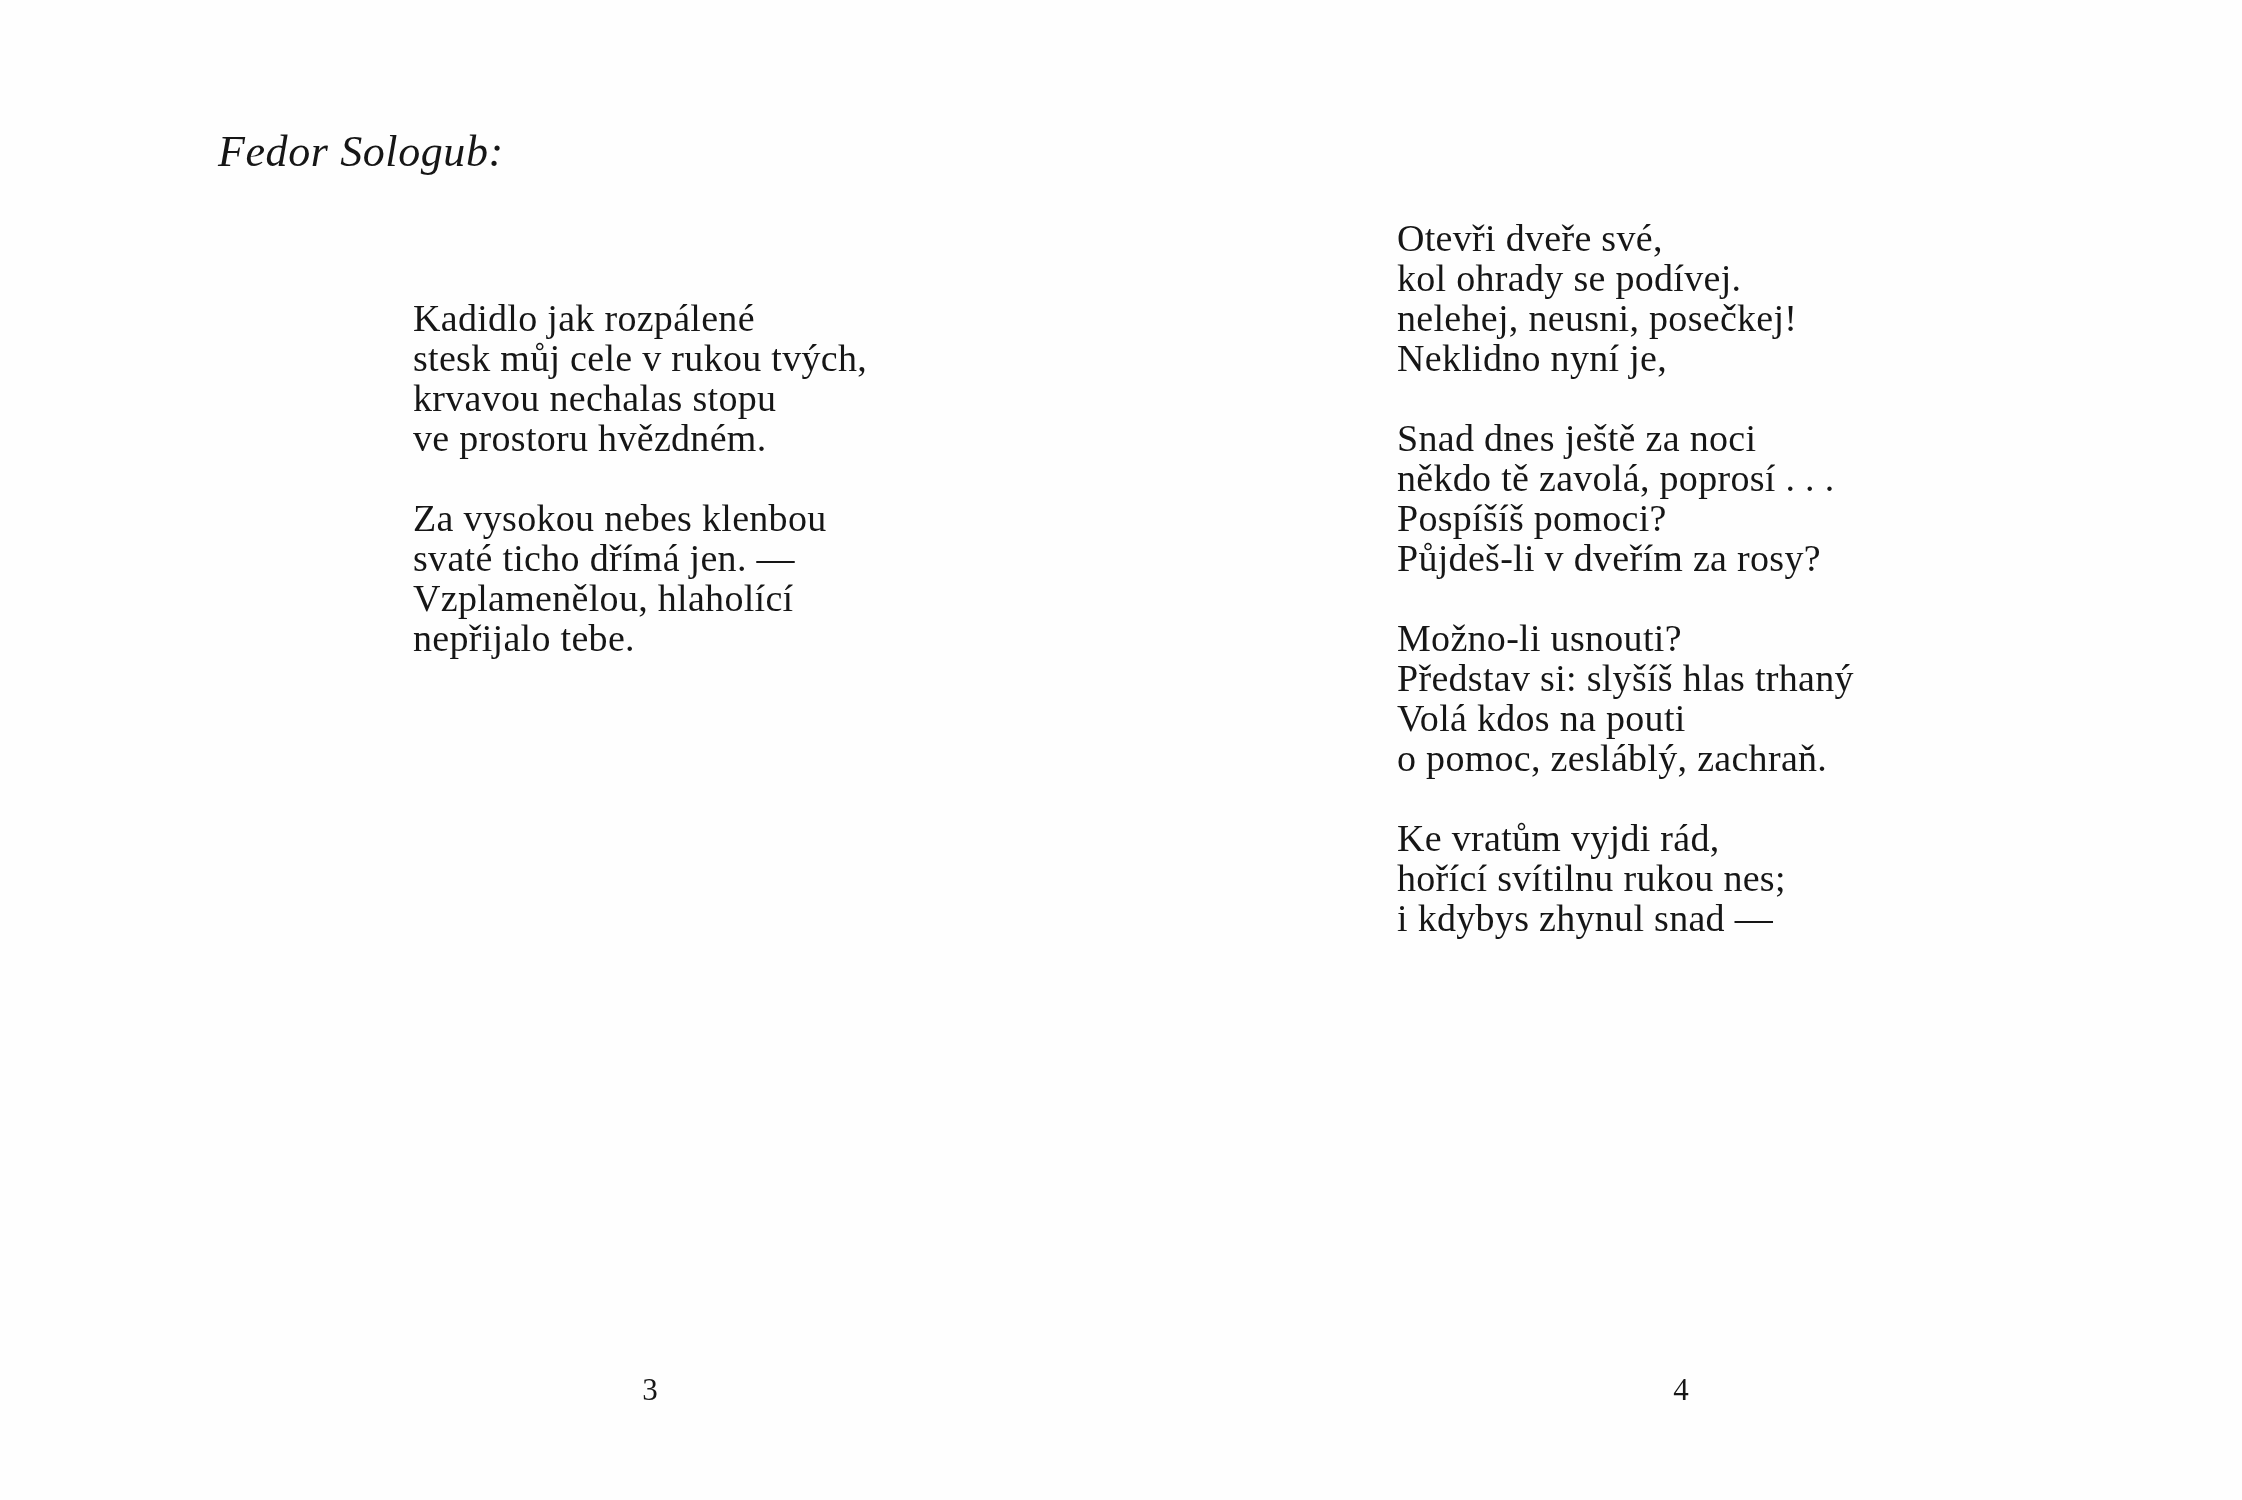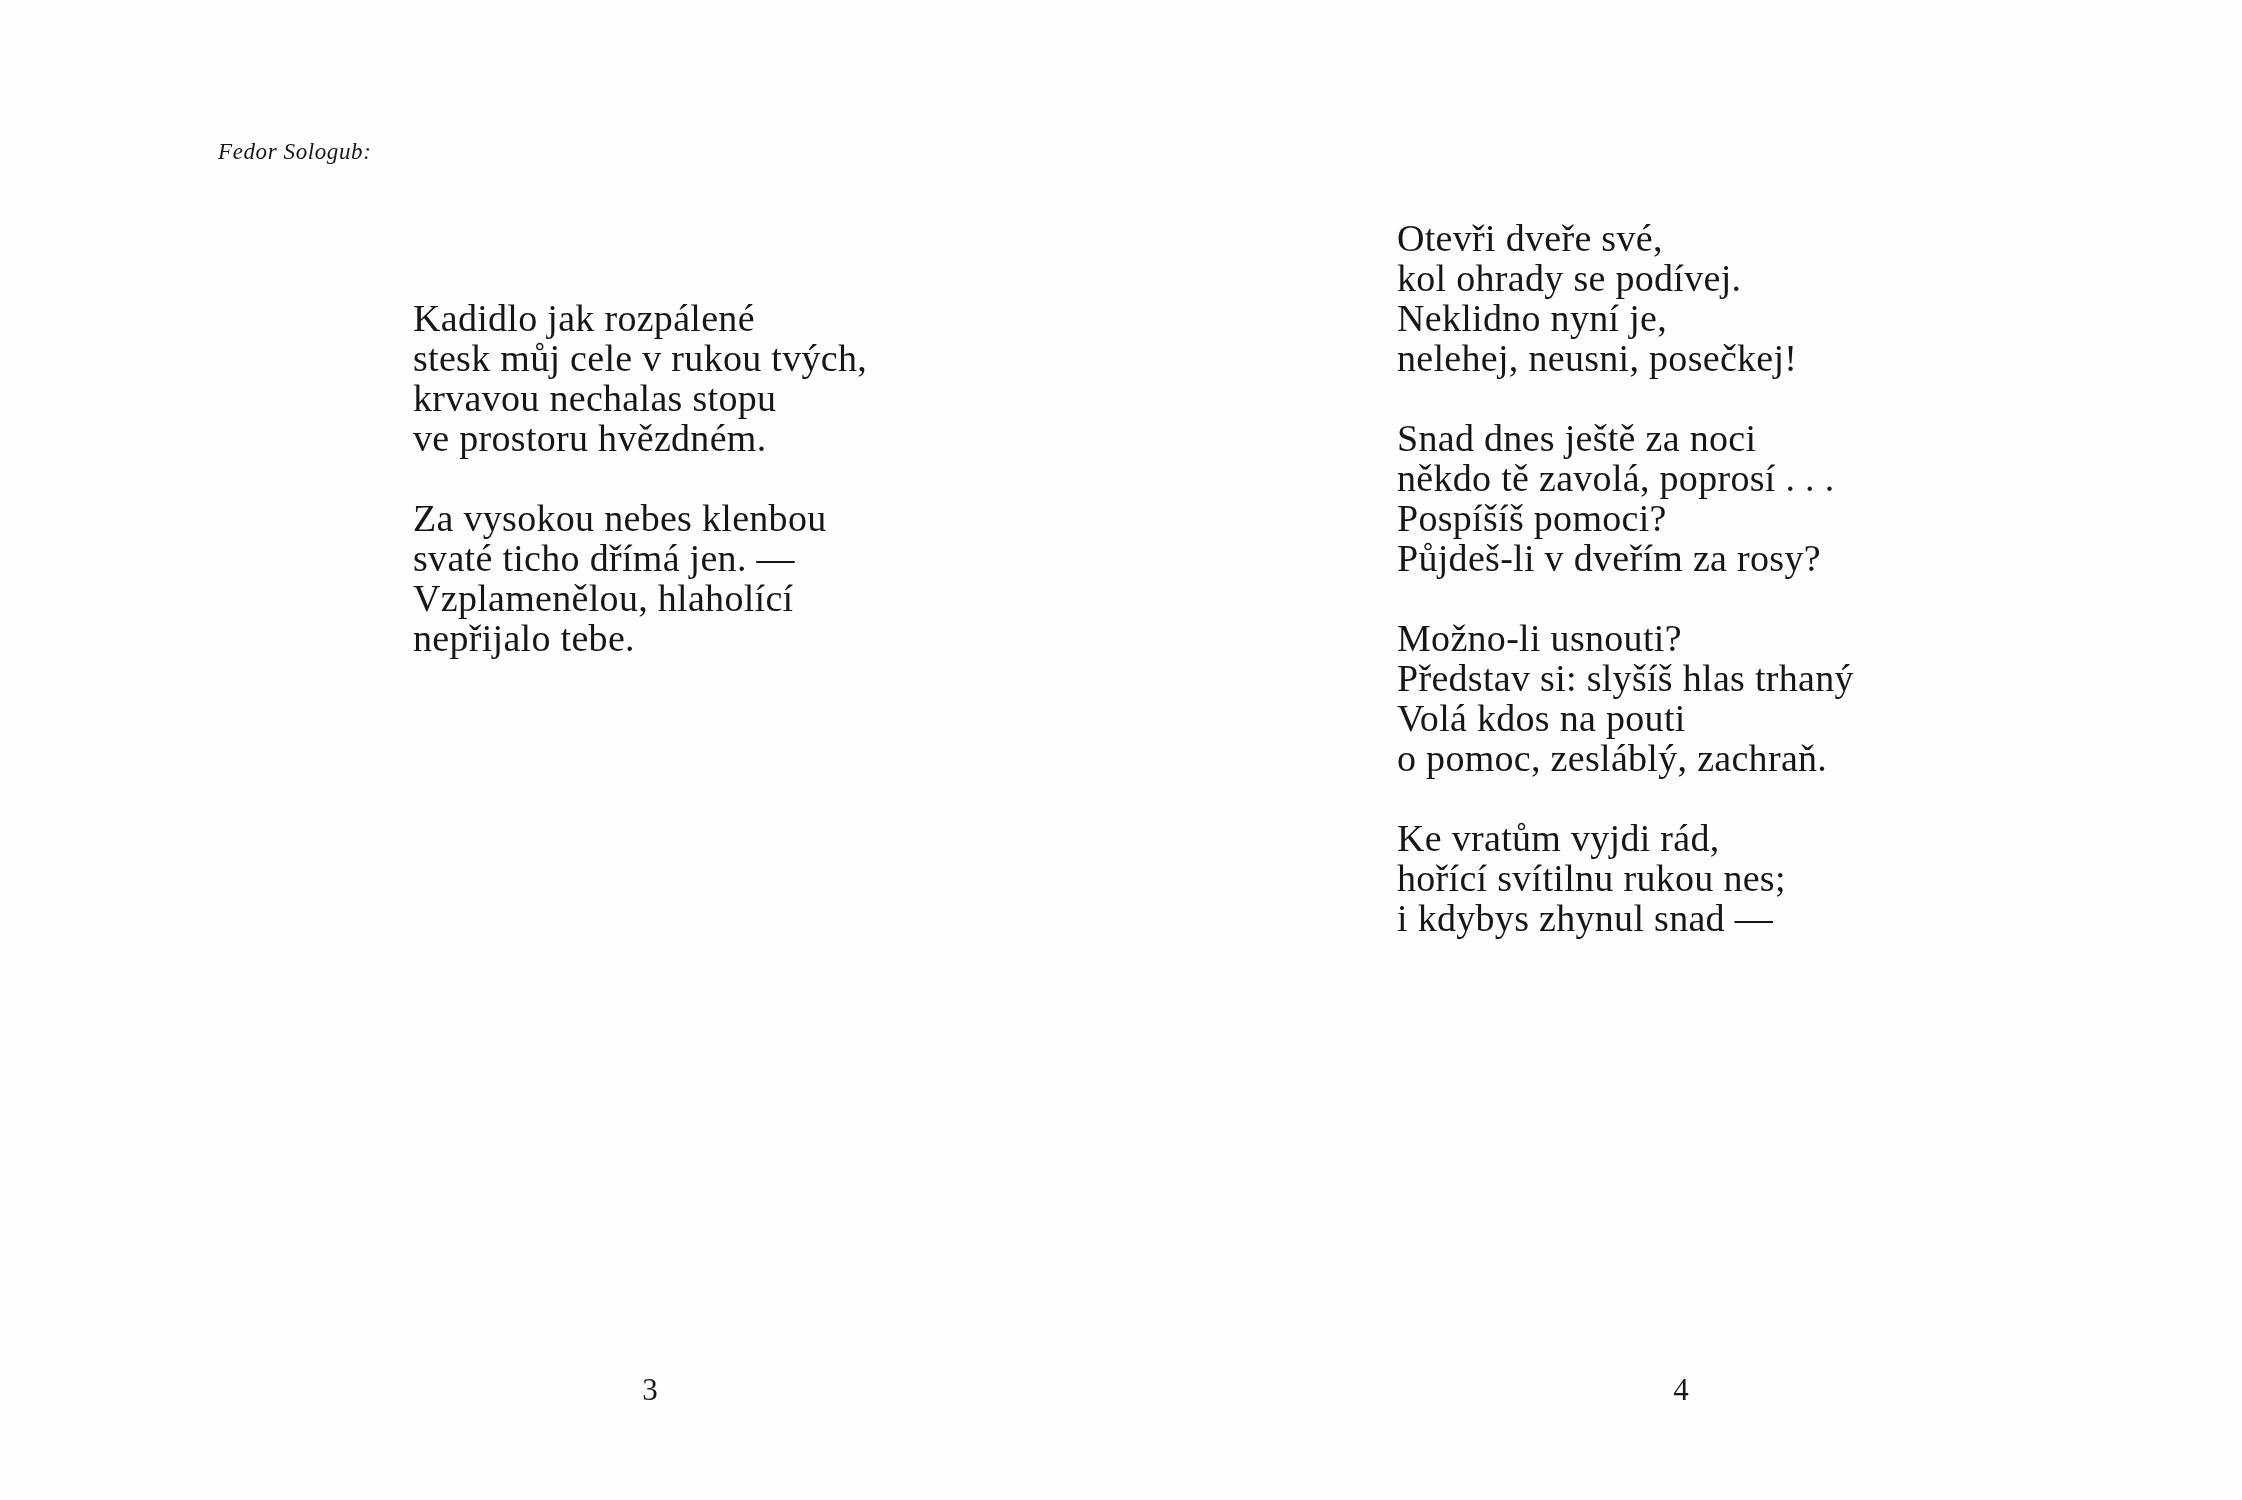--- a/index.html
+++ b/index.html
@@ -14,21 +14,21 @@
     background: #fefefe;
     color: #161616;
     font-family: "Liberation Serif", "DejaVu Serif", serif;
     overflow: hidden;
   }
   .author {
     position: absolute;
     left: 218px;
     top: 130px;
     font-style: italic;
-    font-size: 23px;
+    font-size: 44px;
     line-height: 44px;
     letter-spacing: 0.6px;
     white-space: nowrap;
   }
   .poem {
     position: absolute;
     font-size: 38px;
     line-height: 40px;
     letter-spacing: 0.3px;
     white-space: nowrap;
@@ -77,22 +77,22 @@
       <div>svaté ticho dřímá jen. —</div>
       <div>Vzplamenělou, hlaholící</div>
       <div>nepřijalo tebe.</div>
     </div>
   </div>
 
   <div class="poem poem-right">
     <div class="stanza">
       <div>Otevři dveře své,</div>
       <div>kol ohrady se podívej.</div>
+      <div>nelehej, neusni, posečkej!</div>
       <div>Neklidno nyní je,</div>
-      <div>nelehej, neusni, posečkej!</div>
     </div>
     <div class="stanza">
       <div>Snad dnes ještě za noci</div>
       <div>někdo tě zavolá, poprosí . . .</div>
       <div>Pospíšíš pomoci?</div>
       <div>Půjdeš-li v dveřím za rosy?</div>
     </div>
     <div class="stanza">
       <div>Možno-li usnouti?</div>
       <div>Představ si: slyšíš hlas trhaný</div>

